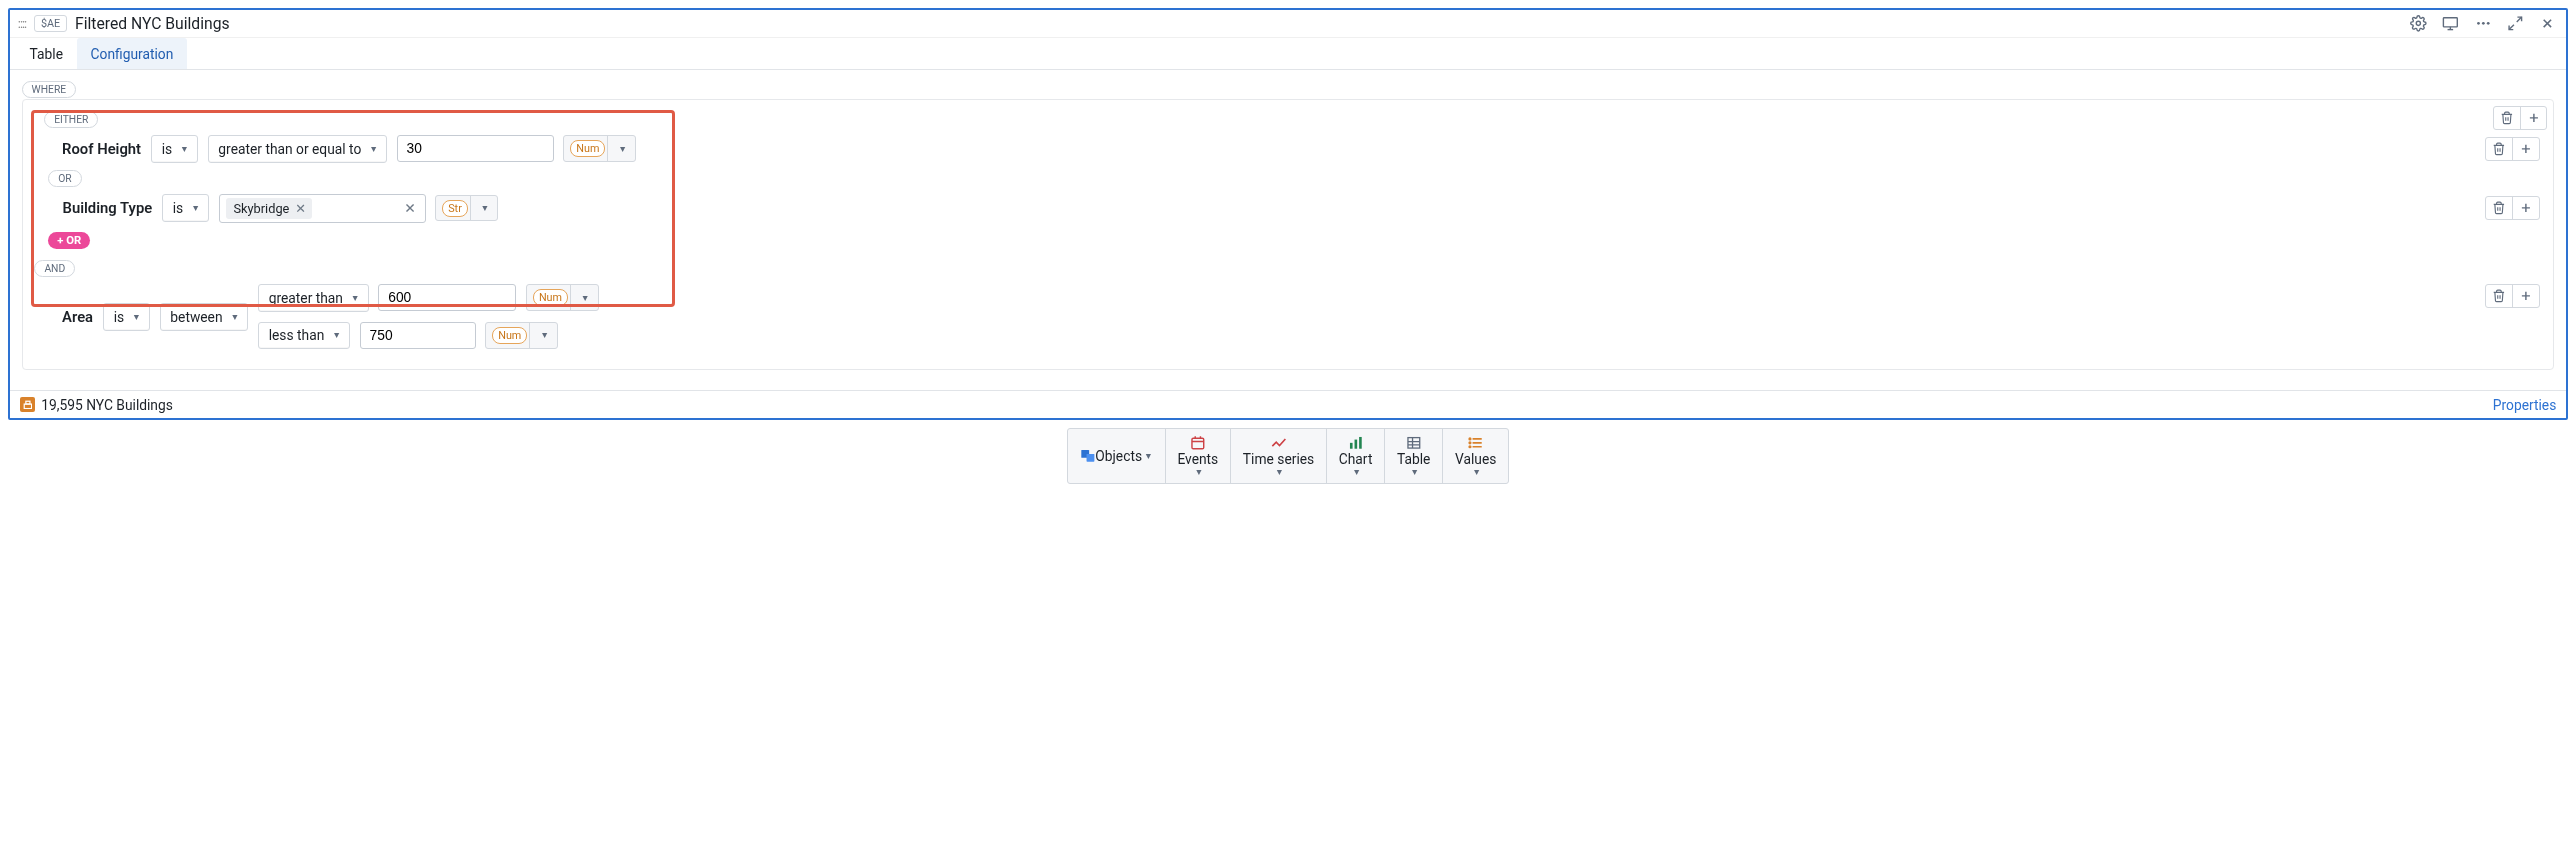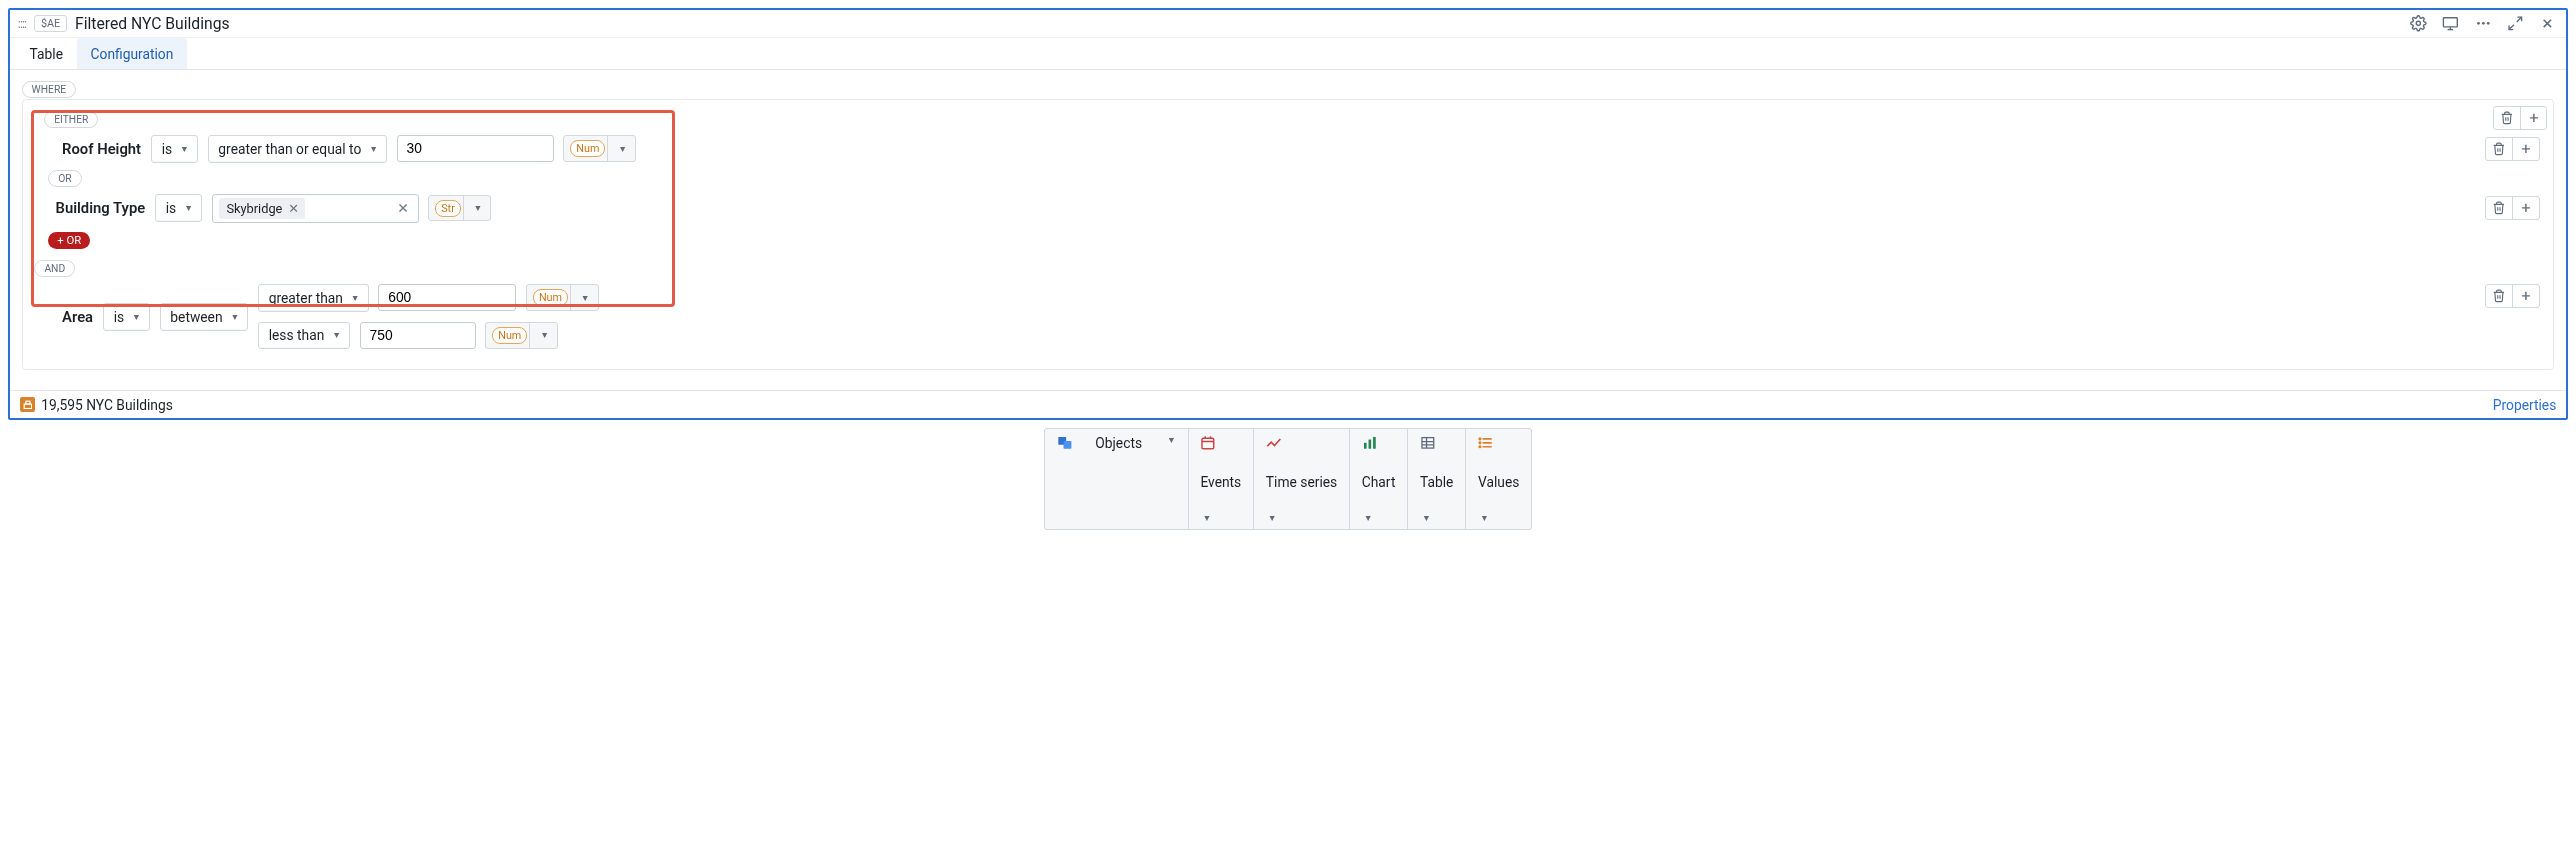--- a/index.html
+++ b/index.html
@@ -189,26 +189,26 @@
     background: #edeff2;
     border-radius: 3px;
     padding: 3px 5.9px 3px 7.9px;
     font-size: 12.8px;
   }
   .chip .x { color: #6e7986; cursor: pointer; font-size: 12.8px; }
   .tag-input .spacer { flex: 1; }
   .tag-input .clear-x { color: #6e7986; cursor: pointer; font-size: 13.8px; padding: 0 3px; }
   .add-or {
     display: inline-block;
-    background: #b91c1c;
+    background: #ec4899;
     color: #fff;
     border-radius: 9.8px;
     padding: 2px 8.9px;
     font-size: 11.3px;
-    font-weight: 400;
+    font-weight: 700;
     cursor: pointer;
     margin-top: 3.9px;
     margin-left: 2px;
   }
   .between-col { display: flex; flex-direction: column; gap: 9.8px; }
   .between-row { display: flex; align-items: center; gap: 9.8px; }
   .footer-bar {
     display: flex;
     align-items: center;
     border-top: 1px solid #e1e4e8;
@@ -235,22 +235,22 @@
   }
   .toolbar-inner {
     display: flex;
     border: 1px solid #d3d8de;
     border-radius: 3px;
     overflow: hidden;
     background: #f6f7f9;
   }
   .tool-btn {
     display: flex;
-    align-items: flex-start;
-    gap: 23px;
+    align-items: center;
+    gap: 0;
     padding: 5.9px 11.8px;
     cursor: pointer;
     font-size: 13.8px;
     color: #1c2127;
   }
   .tool-btn + .tool-btn { border-left: 1px solid #d3d8de; flex-direction: column; }
   .tool-icon { font-size: 14.8px; display: inline-flex; }
   .ico-objects { color: #2d72d2; }
   .ico-events { color: #cd4246; }
   .ico-ts { color: #cd4246; }
@@ -368,21 +368,21 @@
               <svg width="13.8" height="13.8" viewBox="0 0 24 24" fill="none" stroke="currentColor" stroke-width="2.5">
                   <line x1="12" y1="5" x2="12" y2="19"></line>
                   <line x1="5" y1="12" x2="19" y2="12"></line>
                 </svg>
             </span>
           </div>
         </div>
 
         <span class="clause-label" style="margin-left:13.8px;">OR</span>
 
-        <div class="cond-row" style="padding-left:21px;">
+        <div class="cond-row" style="padding-left:21px;margin-left:7px;">
           <span class="field-label">Building Type</span>
           <span class="select">
             <span>is</span>
               <span class="caret">▼</span>
           </span>
           <span class="tag-input">
             <span class="chip">
               <span>Skybridge</span>
               <span class="x">✕</span>
             </span>

